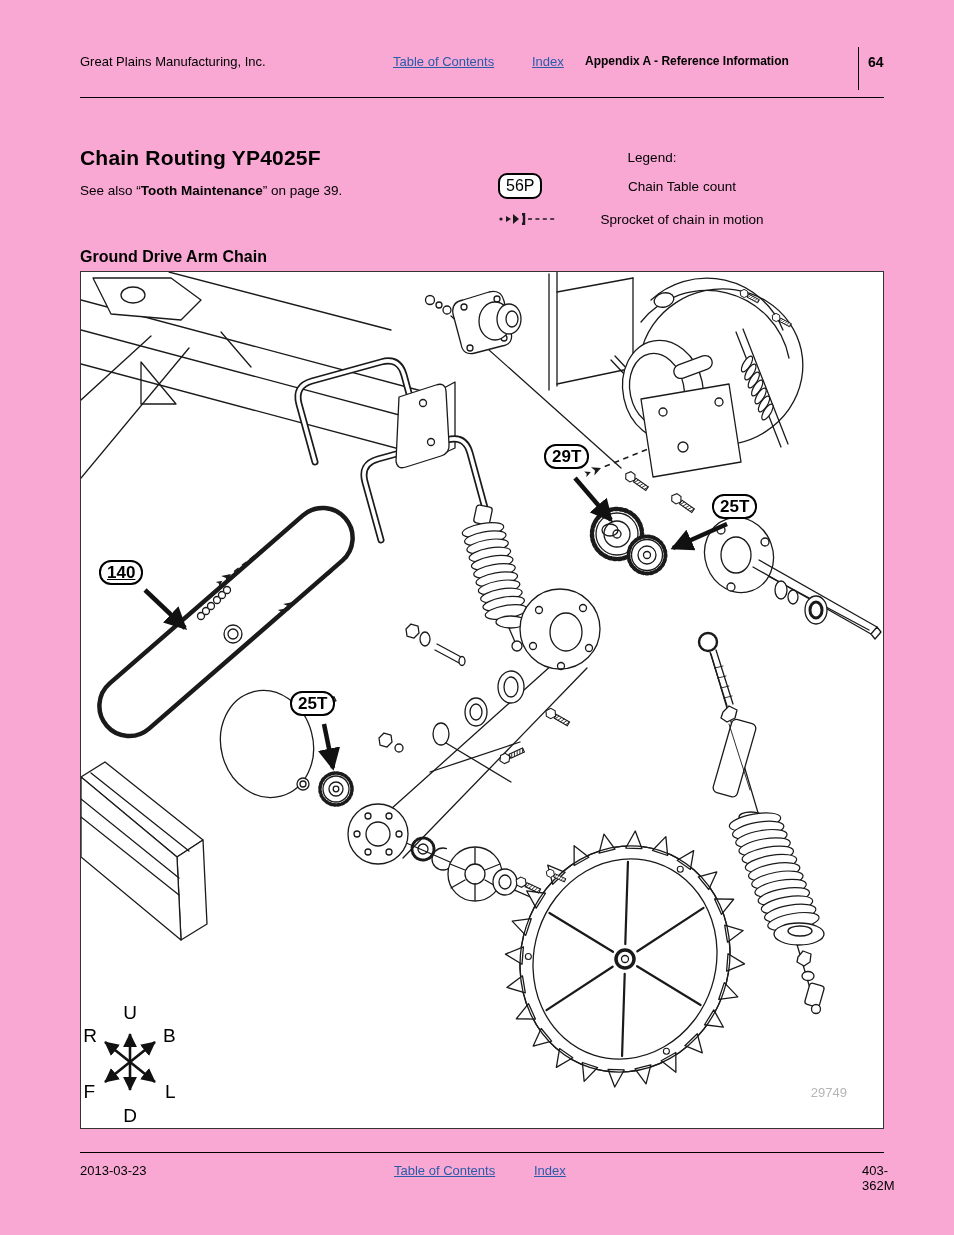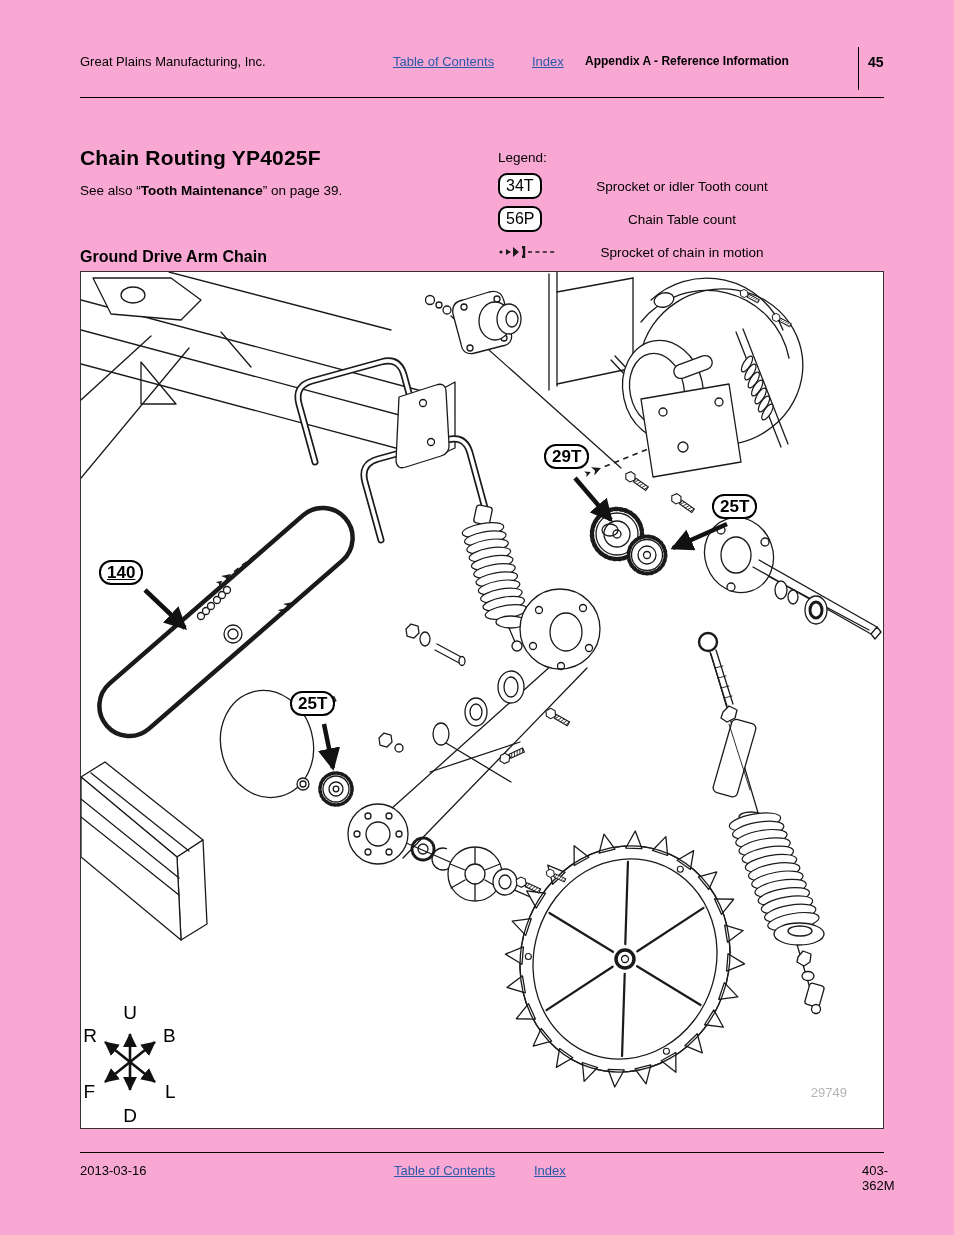--- a/index.html
+++ b/index.html
@@ -11,21 +11,21 @@
   .abs { position:absolute; }
   .link { color:#2a5aa8; text-decoration:underline; cursor:pointer; }
   .hdr-txt { font-size:13px; }
   .hdr-bold { font-size:12px; font-weight:bold; }
   .rule { position:absolute; height:1px; background:#000; }
   .vbar { position:absolute; width:1px; background:#000; }
   .doc-title { font-size:21px; font-weight:bold; letter-spacing:.2px; }
   .see-also { font-size:13.5px; }
   .sec-head { font-size:16px; font-weight:bold; }
   .legend { position:absolute; left:498px; top:150px; width:308px; }
-  .legend-head { font-size:13.5px; margin-bottom:8px; }
+  .legend-head { font-size:13.5px; margin-bottom:8px;text-align:center; }
   .legend-row { display:flex; align-items:center; margin-bottom:7px; min-height:26px; }
   .badge-cell { width:60px; display:flex; justify-content:flex-start; align-items:center; }
   .label-cell { flex:1; text-align:center; font-size:13.5px; }
   .pill {
     display:inline-block; border:2px solid #000; border-radius:9px;
     padding:0 6px; font-size:16px; line-height:22px; background:#fff;
   }
   .diagram-box { position:absolute; left:80px; top:271px; width:804px; height:858px; border:1px solid #333; background:#fff; }
   .diagram-box svg { position:absolute; left:0; top:0; }
   .callout {
@@ -47,36 +47,30 @@
 </head>
 <body>
 
 <div class="page">
 
   <div class="abs hdr-txt" style="left:80px; top:54px;">Great Plains Manufacturing, Inc.</div>
   <div class="abs hdr-txt link" style="left:393px; top:54px;">Table of Contents</div>
   <div class="abs hdr-txt link" style="left:532px; top:54px;">Index</div>
   <div class="abs hdr-bold" style="left:585px; top:54px;">Appendix A - Reference Information</div>
   <div class="vbar" style="left:858px; top:47px; height:43px;"></div>
-  <div class="abs hdr-bold" style="left:868px; top:54px; font-size:14px;">45</div>
+  <div class="abs hdr-bold" style="left:868px; top:54px; font-size:14px;">64</div>
   <div class="rule" style="left:80px; top:97px; width:804px;"></div>
 
   <div class="abs doc-title" style="left:80px; top:146px;">Chain Routing YP4025F</div>
   <div class="abs see-also" style="left:80px; top:183px;">
     <span>See also “</span><span style="font-weight:bold;">Tooth Maintenance</span><span>” on page 39.</span>
   </div>
 
   <div class="legend">
     <div class="legend-head">Legend:</div>
-    <div class="legend-row">
-      <div class="badge-cell">
-          <span class="pill">34T</span>
-        </div>
-      <div class="label-cell">Sprocket or idler Tooth count</div>
-    </div>
     <div class="legend-row">
       <div class="badge-cell">
           <span class="pill">56P</span>
         </div>
       <div class="label-cell">Chain Table count</div>
     </div>
     <div class="legend-row">
       <div class="badge-cell">
         <svg width="58" height="16" viewBox="0 0 58 16">
           <circle cx="3" cy="8" r="1.6" fill="#1a1a1a"></circle>
@@ -453,18 +447,18 @@
       <text class="fig-num" x="766" y="825" text-anchor="end">29749</text>
     </svg>
 
     <div class="callout" style="left:18px; top:288px;text-decoration:underline;">140</div>
     <div class="callout" style="left:463px; top:172px;">29T</div>
     <div class="callout" style="left:631px; top:222px;">25T</div>
     <div class="callout" style="left:209px; top:419px;">25T</div>
   </div>
 
   <div class="rule" style="left:80px; top:1152px; width:804px;"></div>
-  <div class="abs footer-txt" style="left:80px; top:1163px;">2013-03-16</div>
+  <div class="abs footer-txt" style="left:80px; top:1163px;">2013-03-23</div>
   <div class="abs footer-txt link" style="left:394px; top:1163px;">Table of Contents</div>
   <div class="abs footer-txt link" style="left:534px; top:1163px;">Index</div>
   <div class="abs footer-txt" style="left:908px; top:1163px; transform:translateX(-100%);">403-362M</div>
 
 </div>
 
 </body></html>

